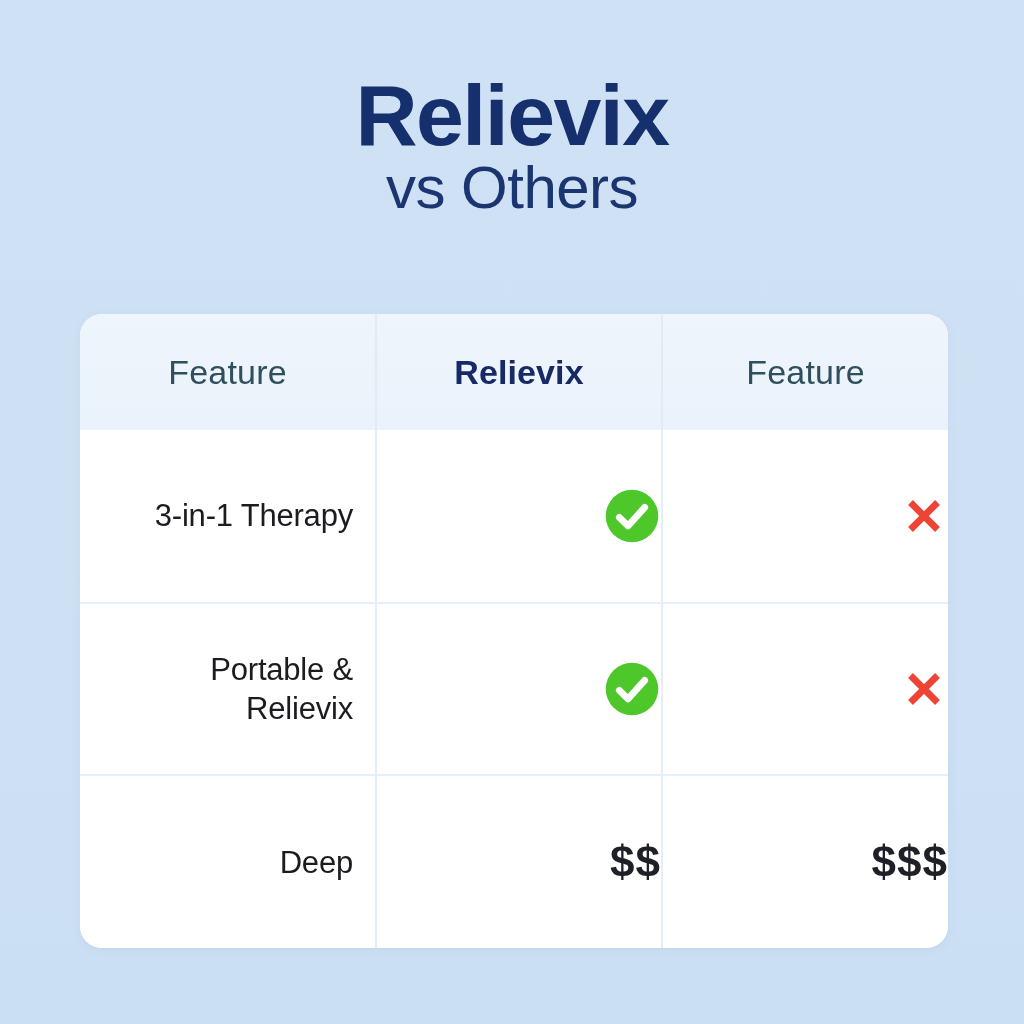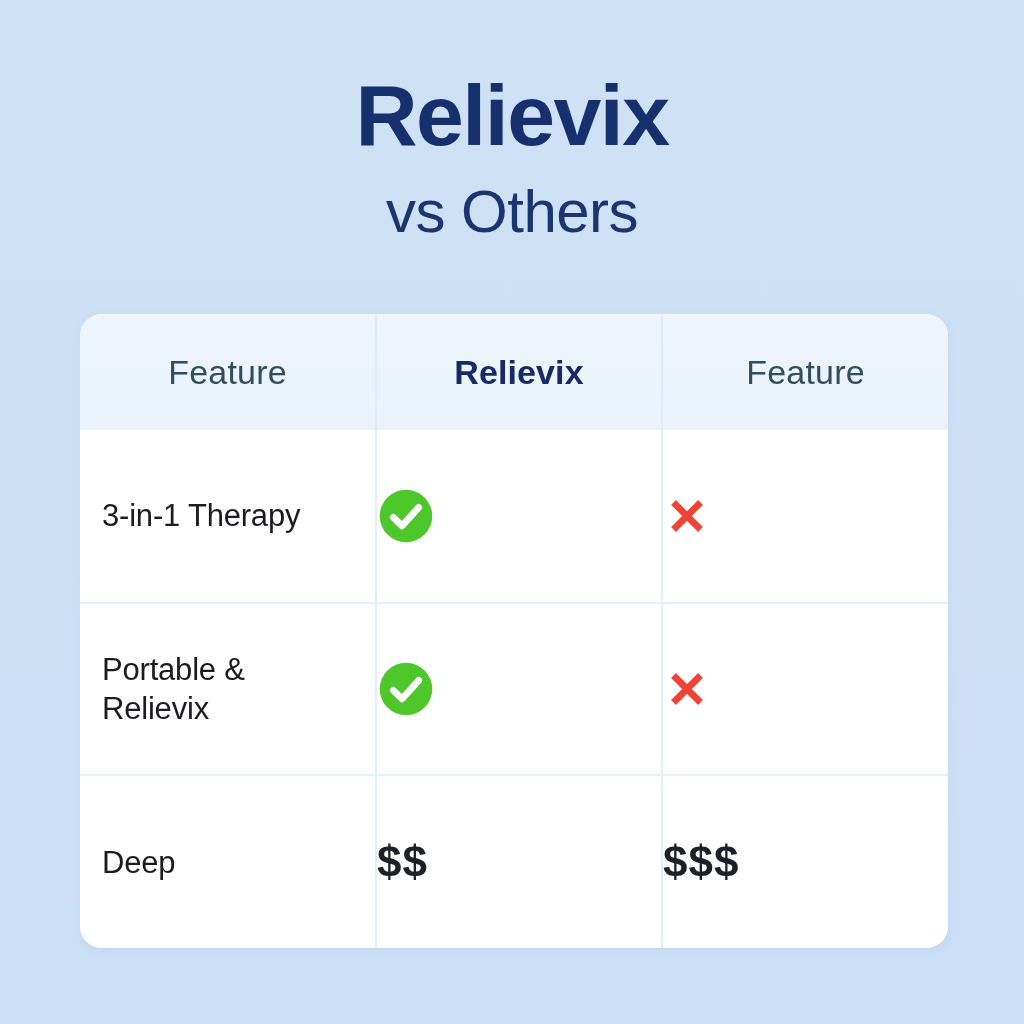--- a/index.html
+++ b/index.html
@@ -42,21 +42,20 @@
     display: block;
   }
 
   .title-sub {
     font-size: 60px;
     font-weight: 500;
     letter-spacing: -0.5px;
     color: #1b3570;
     line-height: 1.0;
     display: block;
-    margin-top: 24px;
   }
 
   
   .table-card {
     position: absolute;
     left: 80px;
     top: 314px;
     width: 868px;
     height: 634px;
     background: #ffffff;
@@ -109,21 +108,21 @@
   tbody tr {
     height: 104px;
   }
 
   tbody tr + tr td {
     border-top: 2px solid #e6f0fa;
   }
 
   tbody td {
     background: #ffffff;
-    text-align: left;
+    text-align: right;
     vertical-align: middle;
     border-right: 2px solid #e2eef9;
   }
 
   tbody td:last-child { border-right: none; }
 
   .cell-feature {
     font-size: 31px;
     color: #1b1b20;
     line-height: 1.26;

